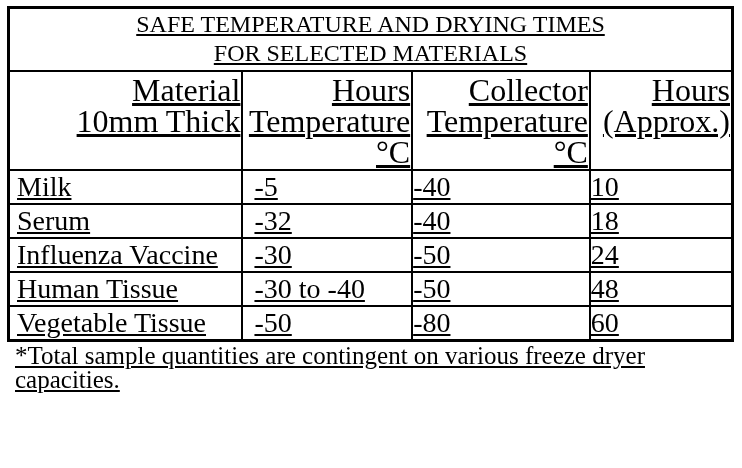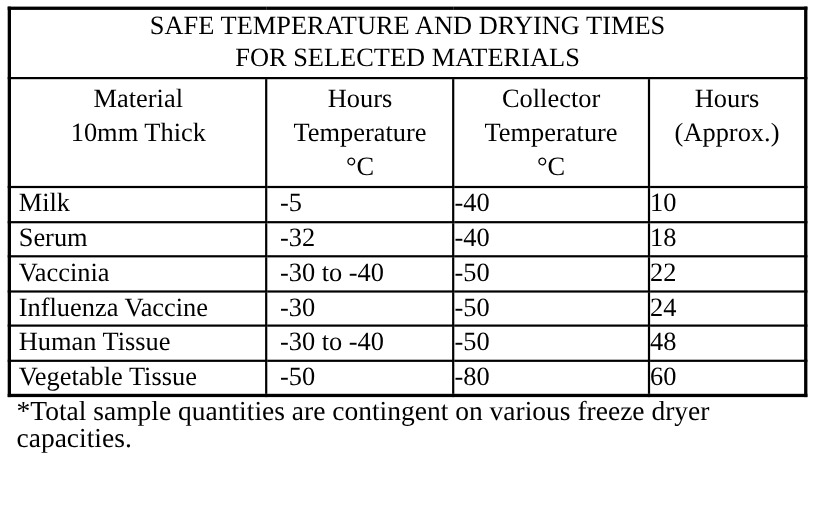--- a/index.html
+++ b/index.html
@@ -10,20 +10,21 @@
     height: 468px;
     overflow: hidden;
     font-family: "Liberation Serif", "DejaVu Serif", serif;
     color: #000000;
   }
   .doc {
     width: 742px;
     height: 468px;
     box-sizing: border-box;
     padding: 6px 6px 0 7px;
+    text-decoration: underline;
   }
   table.main-table {
     border-collapse: collapse;
     table-layout: fixed;
     width: 727px;
     border: 3px solid #000000;
   }
   th, td {
     border: 2px solid #000000;
     font-weight: normal;
@@ -39,29 +40,29 @@
   .title-cell {
     height: 60px;
     text-align: center;
     vertical-align: middle;
     font-size: 24px;
     line-height: 29px;
     padding: 1px 0 2px 0;
   }
   .header-cell {
     height: 98px;
-    text-align: center;
+    text-align: right;
     vertical-align: top;
-    font-size: 24px;
+    font-size: 32px;
     line-height: 31px;
     padding-top: 3px;
   }
   td.data-cell {
     height: 31.5px;
-    font-size: 24px;
+    font-size: 28px;
     padding: 0;
   }
   td.material-cell {
     text-align: left;
     padding-left: 7px;
   }
   td.safe-cell {
     text-align: left;
     padding-left: 11px;
   }
@@ -121,26 +122,20 @@
         <td class="data-cell collector-cell">-40</td>
         <td class="data-cell hours-cell">10</td>
       </tr>
       <tr>
         <td class="data-cell material-cell">Serum</td>
         <td class="data-cell safe-cell">-32</td>
         <td class="data-cell collector-cell">-40</td>
         <td class="data-cell hours-cell">18</td>
       </tr>
       <tr>
-        <td class="data-cell material-cell">Vaccinia</td>
-        <td class="data-cell safe-cell">-30 to -40</td>
-        <td class="data-cell collector-cell">-50</td>
-        <td class="data-cell hours-cell">22</td>
-      </tr>
-      <tr>
         <td class="data-cell material-cell">Influenza Vaccine</td>
         <td class="data-cell safe-cell">-30</td>
         <td class="data-cell collector-cell">-50</td>
         <td class="data-cell hours-cell">24</td>
       </tr>
       <tr>
         <td class="data-cell material-cell">Human Tissue</td>
         <td class="data-cell safe-cell">-30 to -40</td>
         <td class="data-cell collector-cell">-50</td>
         <td class="data-cell hours-cell">48</td>

